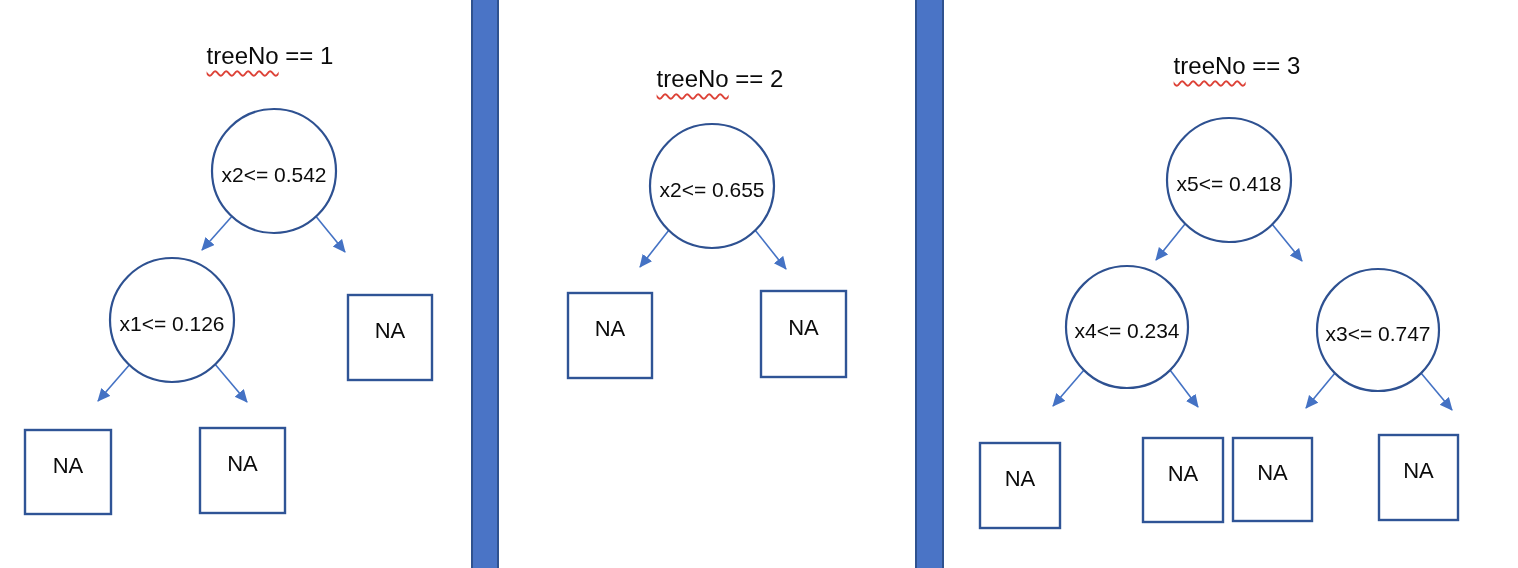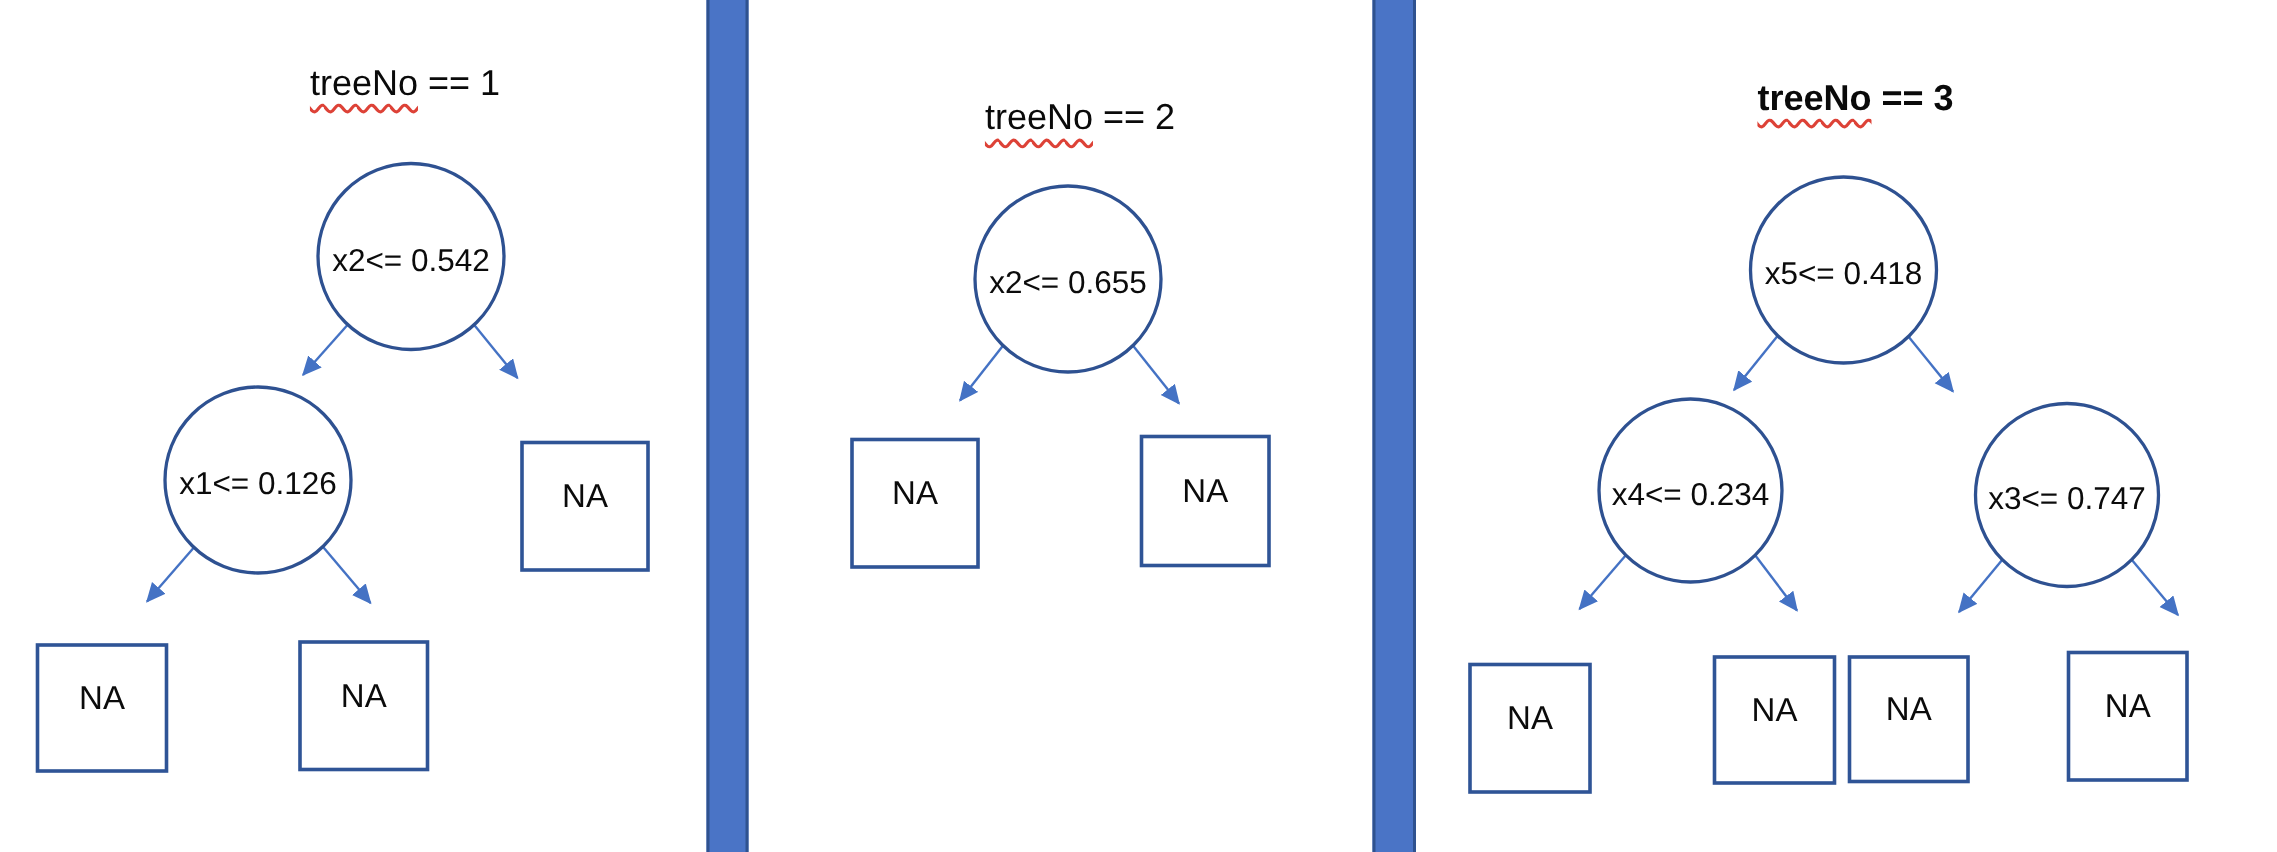--- a/index.html
+++ b/index.html
@@ -87,19 +87,19 @@
       <rect x="1143" y="438" width="80" height="84" fill="#ffffff" stroke="#2f5496" stroke-width="2.4"></rect>
       <text x="1183" y="473" text-anchor="middle" dominant-baseline="central" class="leaf-label">NA</text>
       <rect x="1233" y="438" width="79" height="83" fill="#ffffff" stroke="#2f5496" stroke-width="2.4"></rect>
       <text x="1272.5" y="472.5" text-anchor="middle" dominant-baseline="central" class="leaf-label">NA</text>
       <rect x="1379" y="435" width="79" height="85" fill="#ffffff" stroke="#2f5496" stroke-width="2.4"></rect>
       <text x="1418.5" y="470.5" text-anchor="middle" dominant-baseline="central" class="leaf-label">NA</text>
     </svg>
   <div id="titles-layer">
       <div class="tree-title" style="left: 270px; top: 38px;"><span class="misspelled">treeNo</span><span> == 1</span></div>
       <div class="tree-title" style="left: 720px; top: 61px;"><span class="misspelled">treeNo</span><span> == 2</span></div>
-      <div class="tree-title" style="left: 1237px; top: 48px; font-weight: bold;"><span class="misspelled">treeNo</span><span> == 3</span></div>
+      <div class="tree-title" style="left: 1237px; top: 48px;"><span class="misspelled">treeNo</span><span> == 3</span></div>
     </div>
   <div id="dividers-layer">
       <div class="divider" style="left: 471px; width: 28px; background: rgb(74, 116, 198); border-left: 2px solid rgb(47, 82, 143); border-right: 2px solid rgb(47, 82, 143);"></div>
       <div class="divider" style="left: 915px; width: 29px; background: rgb(74, 116, 198); border-left: 2px solid rgb(47, 82, 143); border-right: 2px solid rgb(47, 82, 143);"></div>
     </div>
 </div>
 
 </body></html>

